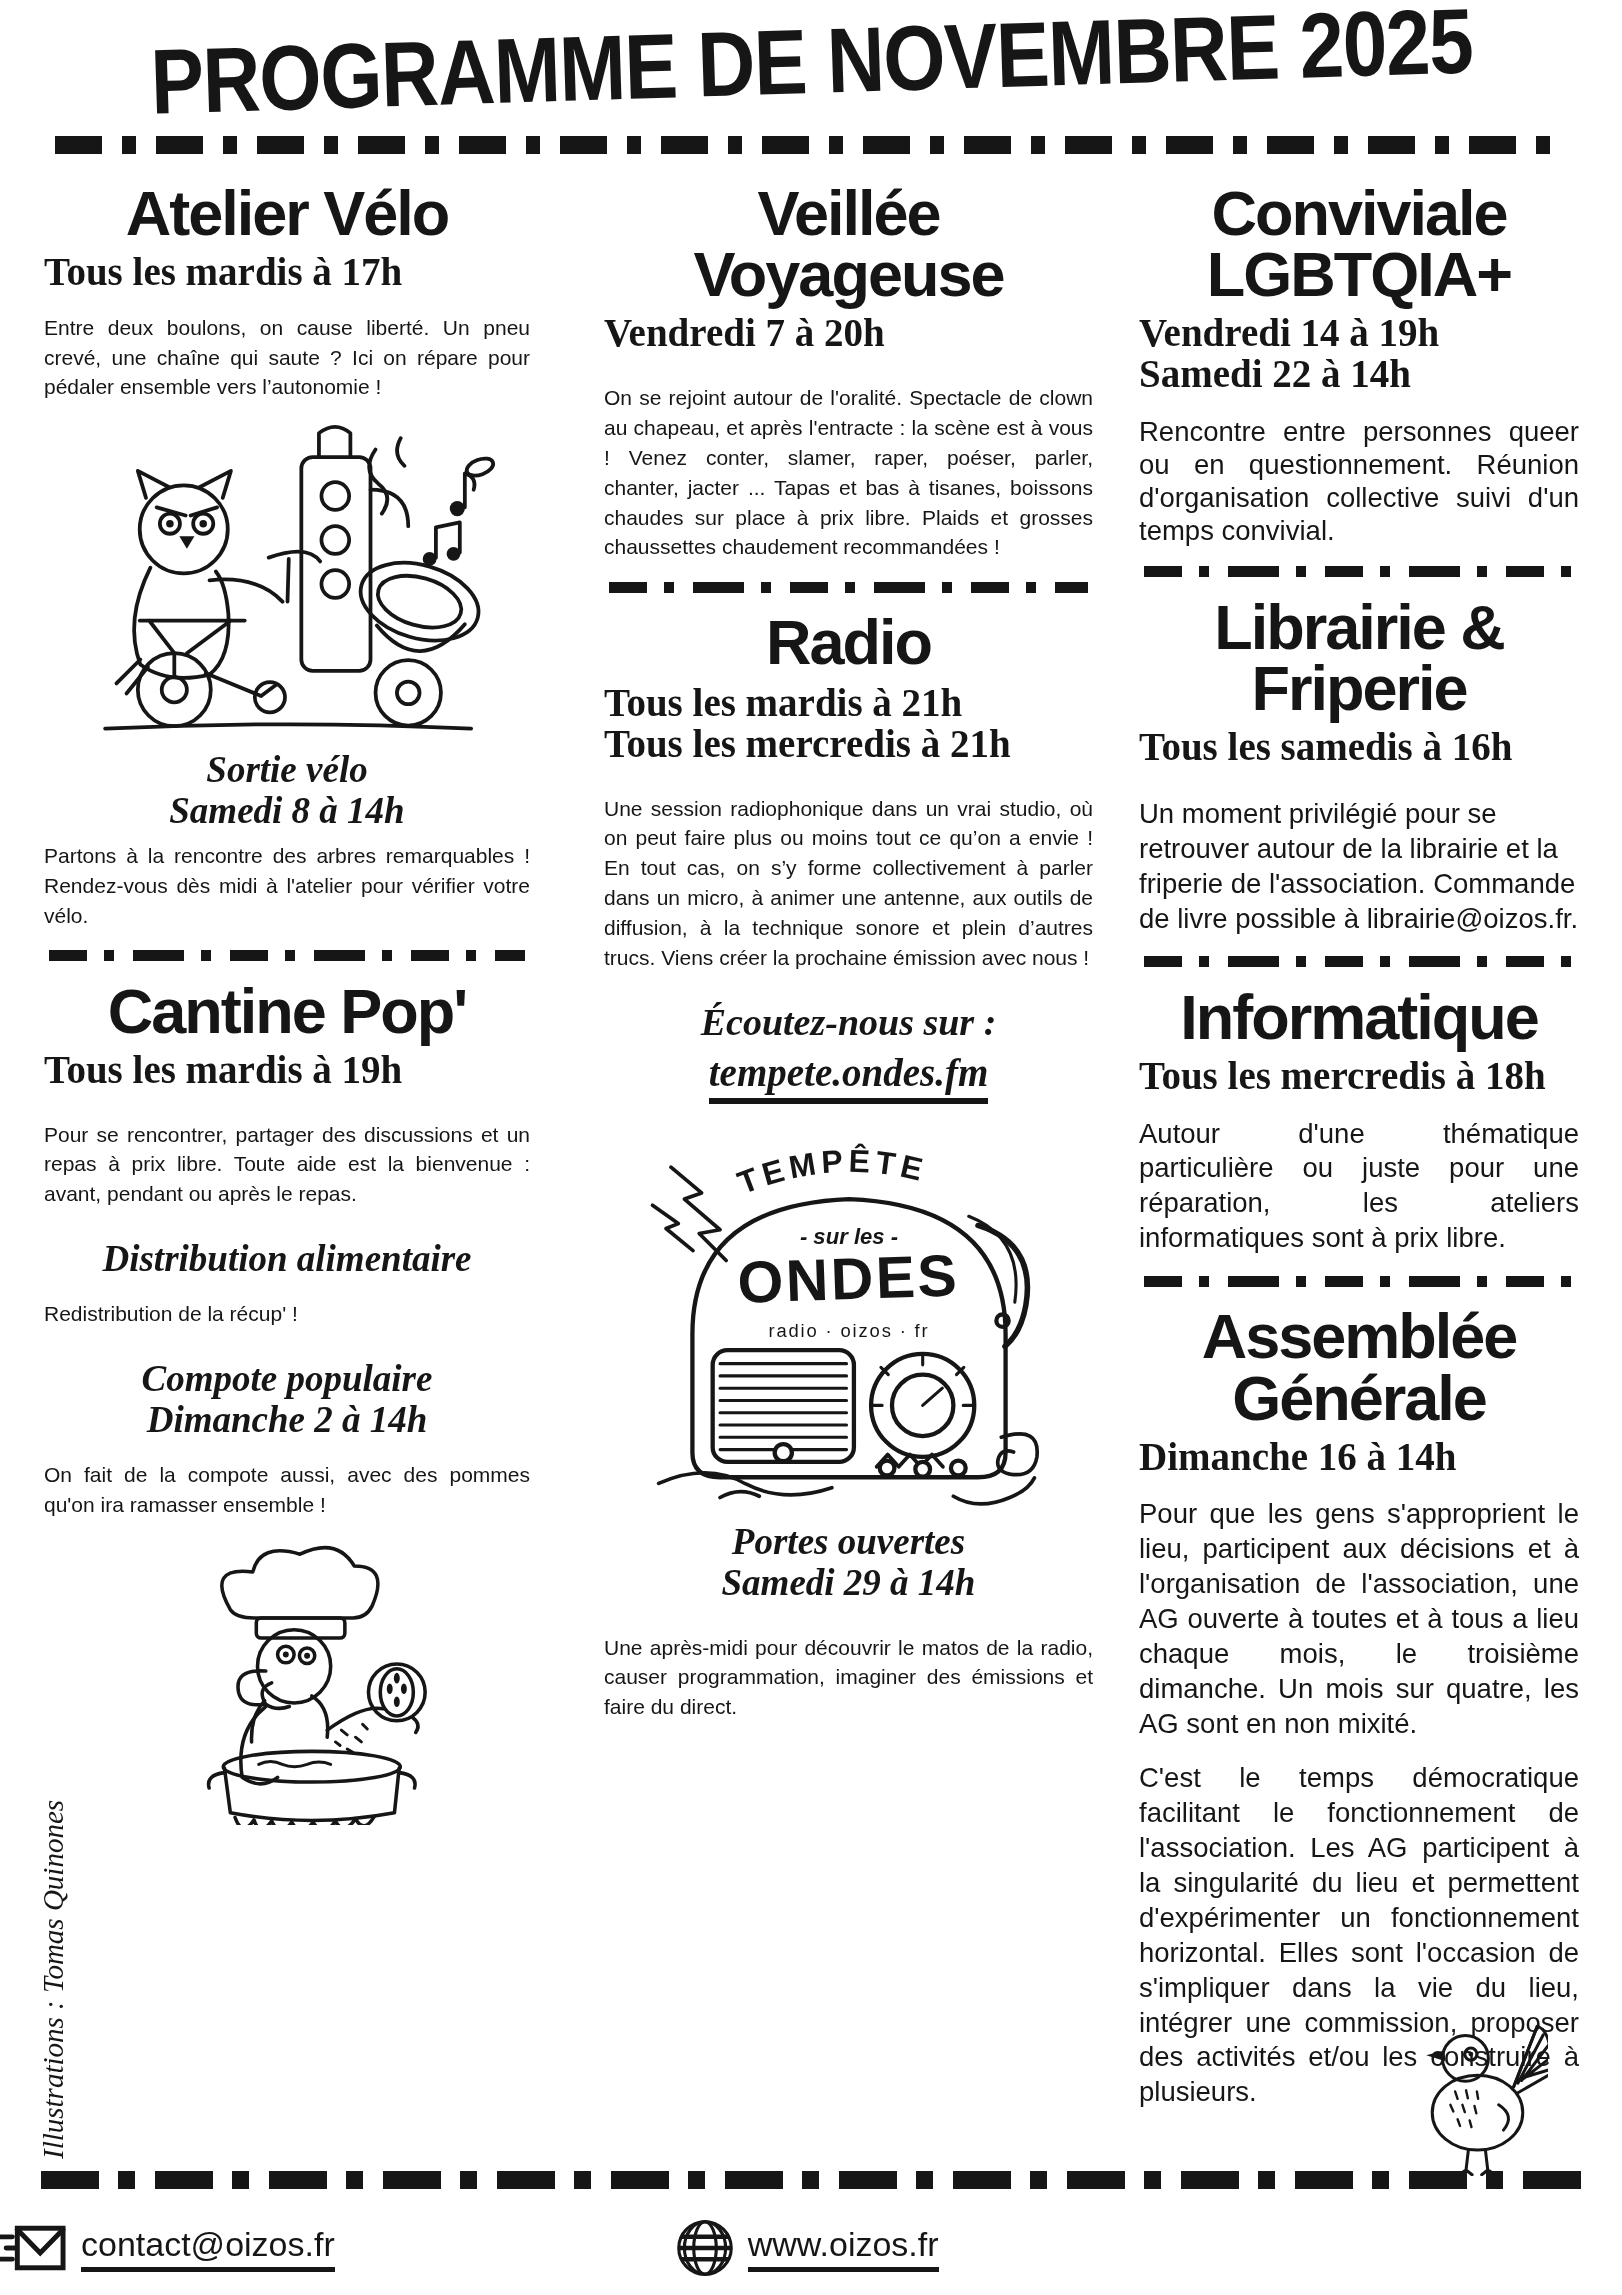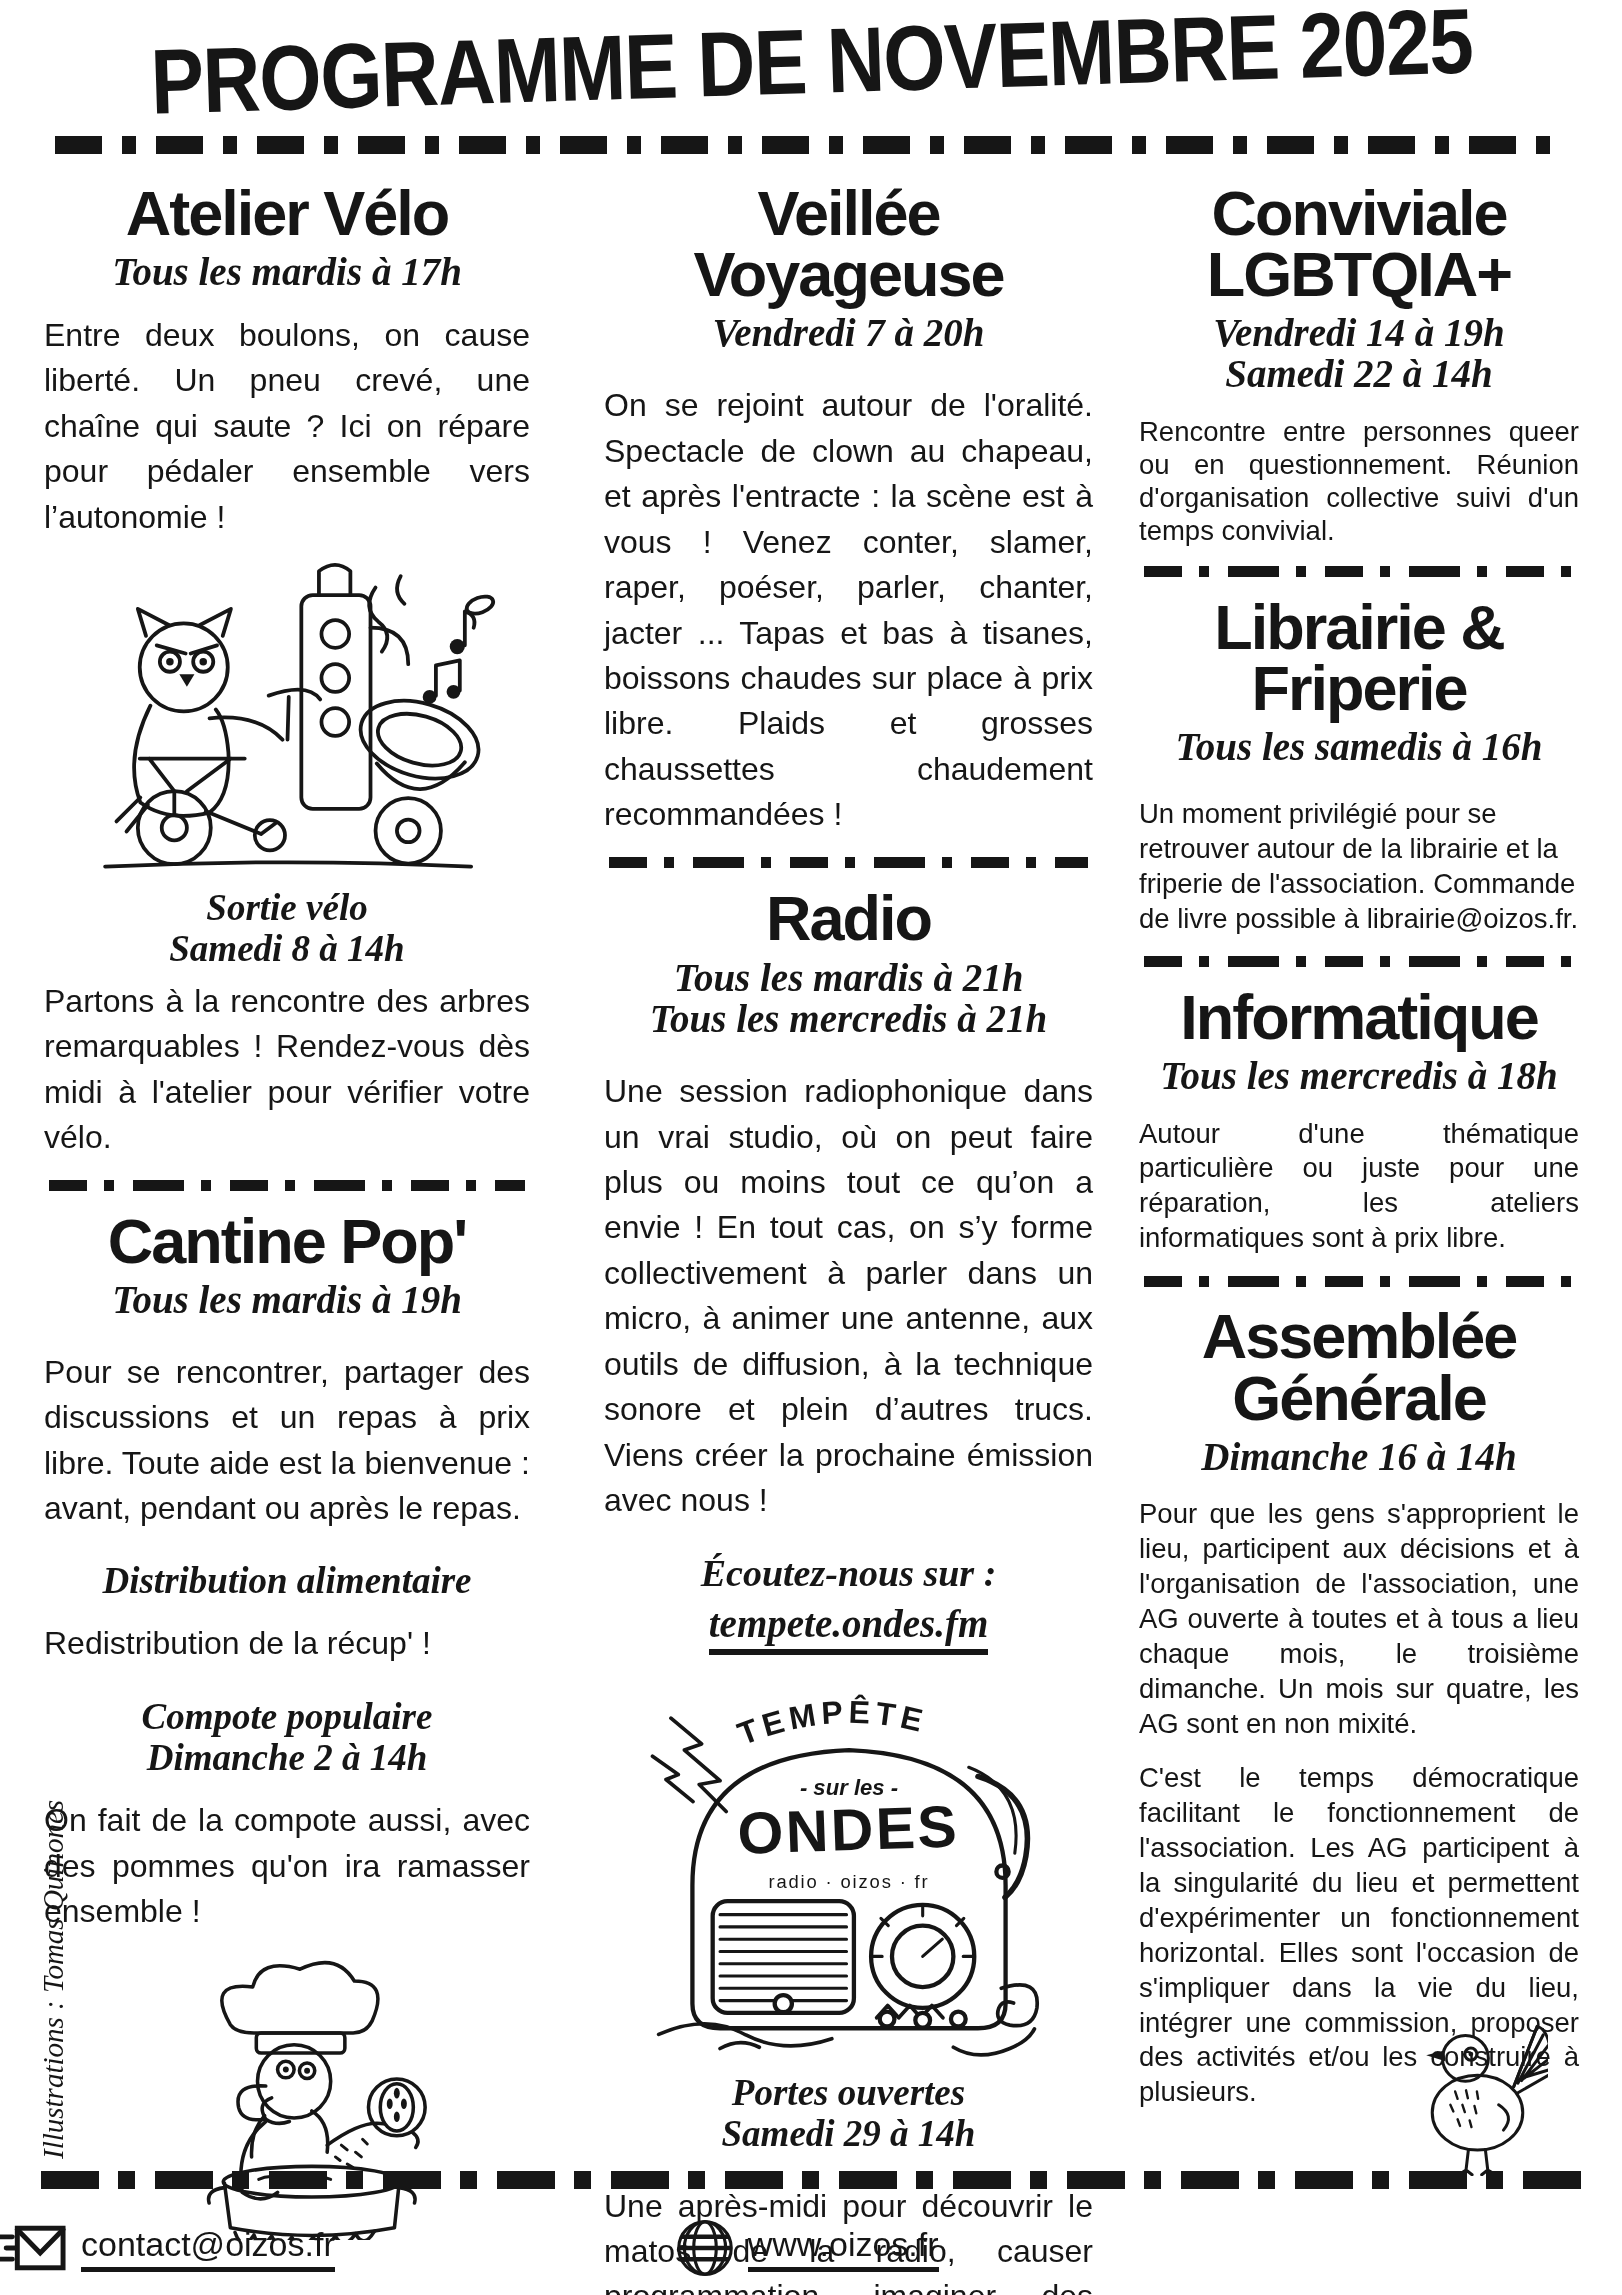--- a/index.html
+++ b/index.html
@@ -26,25 +26,25 @@
 
   
   .columns{display:flex;justify-content:space-between;align-items:flex-start;
            padding:0 44px;margin-top:29px;}
   .col-left{width:486px;}
   .col-mid{width:489px;margin-left:28px;}
   .col-right{width:440px;}
 
   .section-title{margin:0;font-size:63px;font-weight:900;letter-spacing:-2px;
                  line-height:.97;text-align:center;white-space:pre-line;}
-  .schedule{font-family:"Liberation Serif",serif;font-style:italic;font-weight:700;
-            font-size:39px;line-height:1.05;text-align:center;white-space:pre-line;margin-top:7.9px;}
+  .schedule{font-family:"Liberation Serif",serif;font-weight:700;
+            font-size:39px;line-height:1.05;text-align:left;white-space:pre-line;margin-top:7.9px;}
   .event-title{font-family:"Liberation Serif",serif;font-style:italic;font-weight:700;
                font-size:37px;line-height:1.12;text-align:center;white-space:pre-line;}
-  .body{margin:0;font-size:32px;line-height:1.42;}
+  .body{margin:0;font-size:21px;line-height:1.42;}
   .justify{text-align:justify;}
   .mt-lg{margin-top:29px;} .mt-md{margin-top:19.6px;} .mt-sm{margin-top:9.2px;}
 
   .col-right .body{font-size:27.5px;line-height:1.27;}
   .col-right .tight{line-height:1.2;}
 
   figure{margin:0;text-align:center;}
   .illus svg{display:block;margin:0 auto;}
   .owl-fig{margin-top:10.5px;}
   .parrot-fig{margin-top:9.2px;margin-left:26px;}

